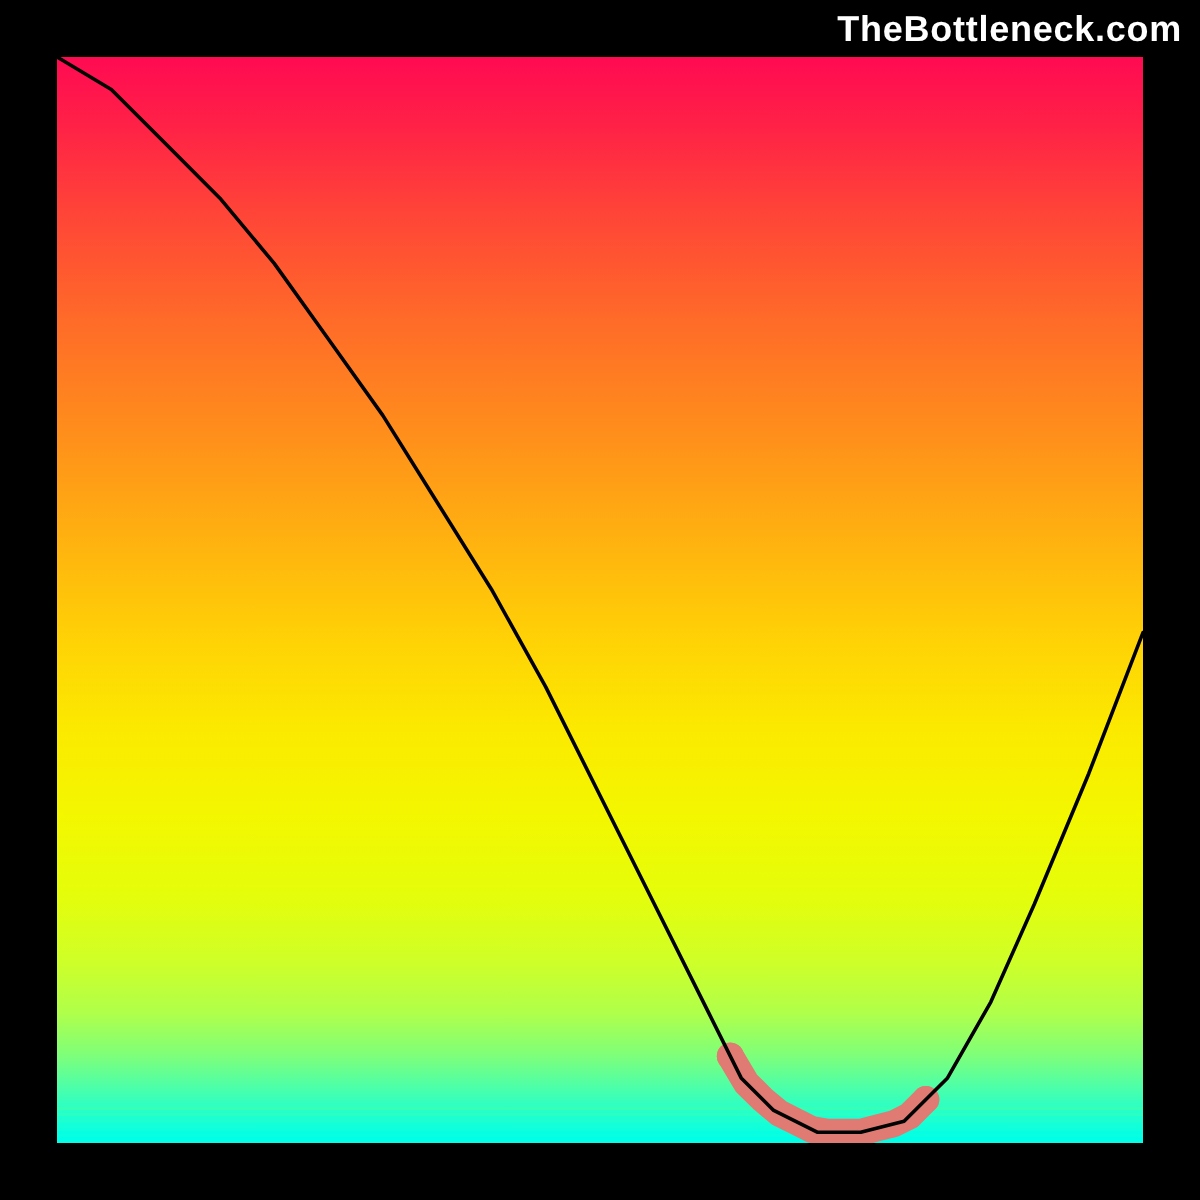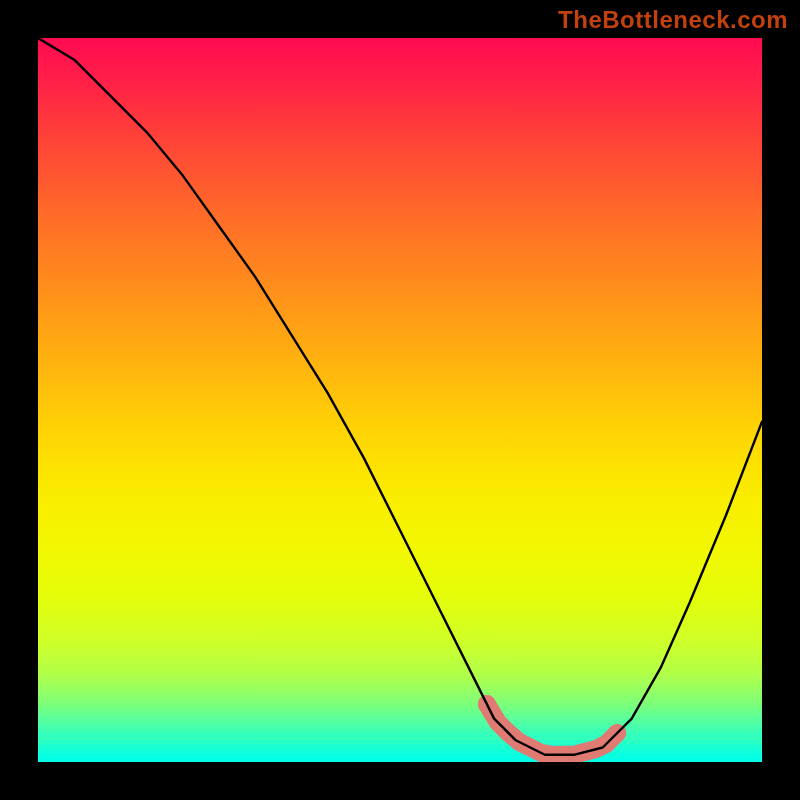--- a/index.html
+++ b/index.html
@@ -41,21 +41,21 @@
       #7dff7a 92%,
       #4affaa 95%,
       #1effd0 97.5%,
       #00ffe6 100%
     );
   }
   .attribution {
     position: absolute;
     top: 6px;
     right: 12px;
-    color: #c2410c;
+    color: #ffffff;
     font-size: 24px;
     font-weight: 600;
     letter-spacing: 0.5px;
   }
   svg.overlay {
     position: absolute;
     left: 0;
     top: 0;
     width: 724px;
     height: 724px;

